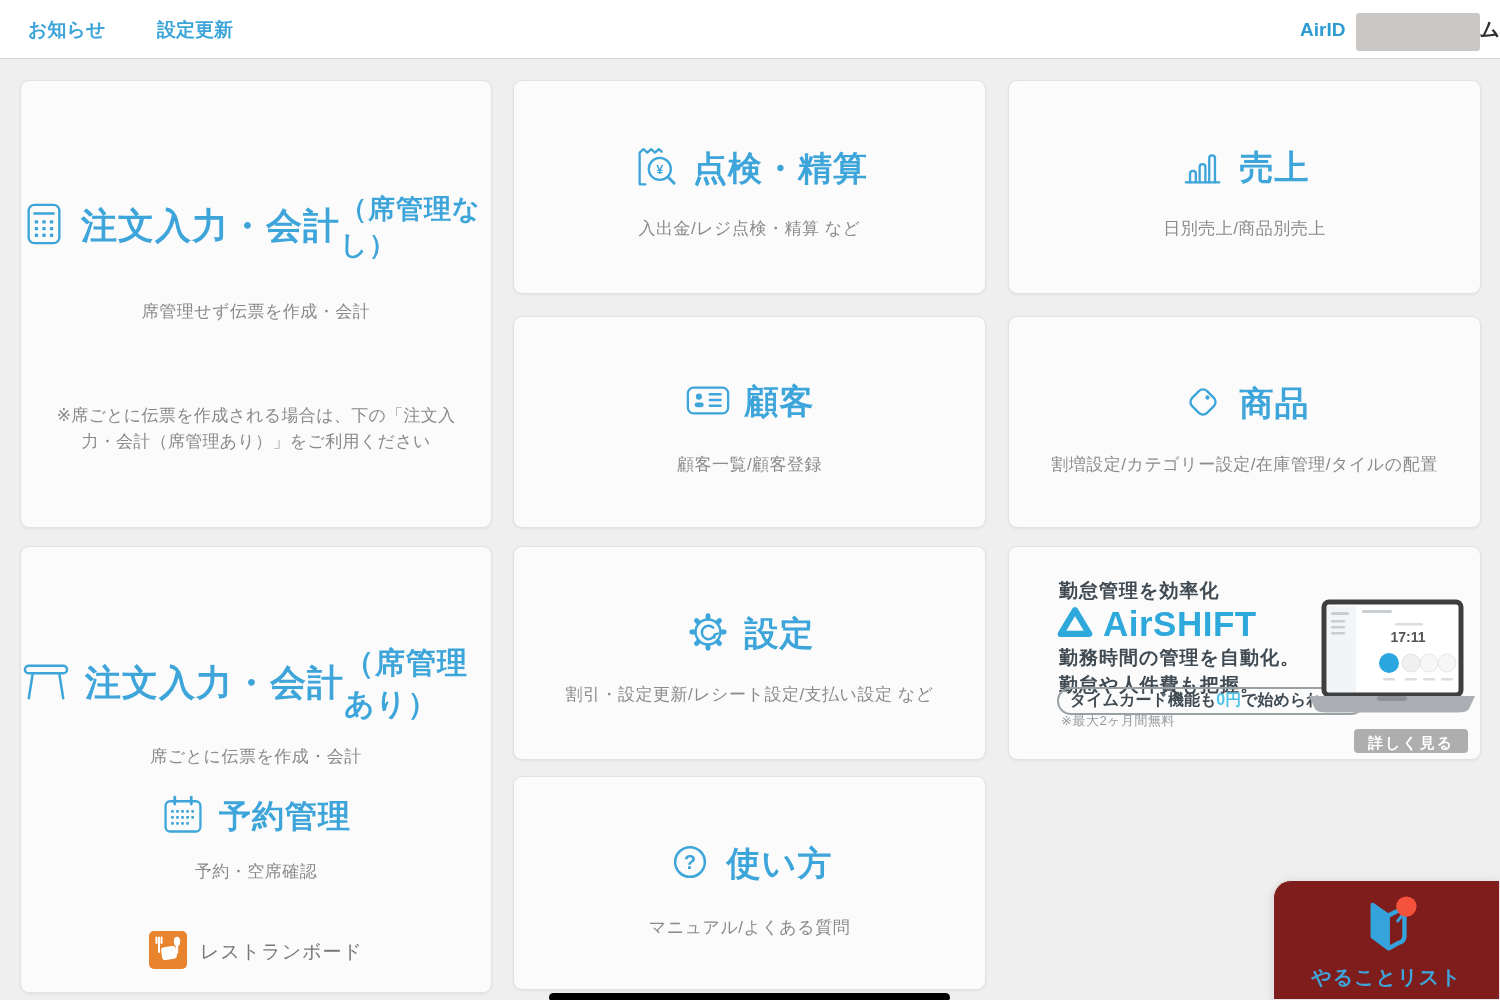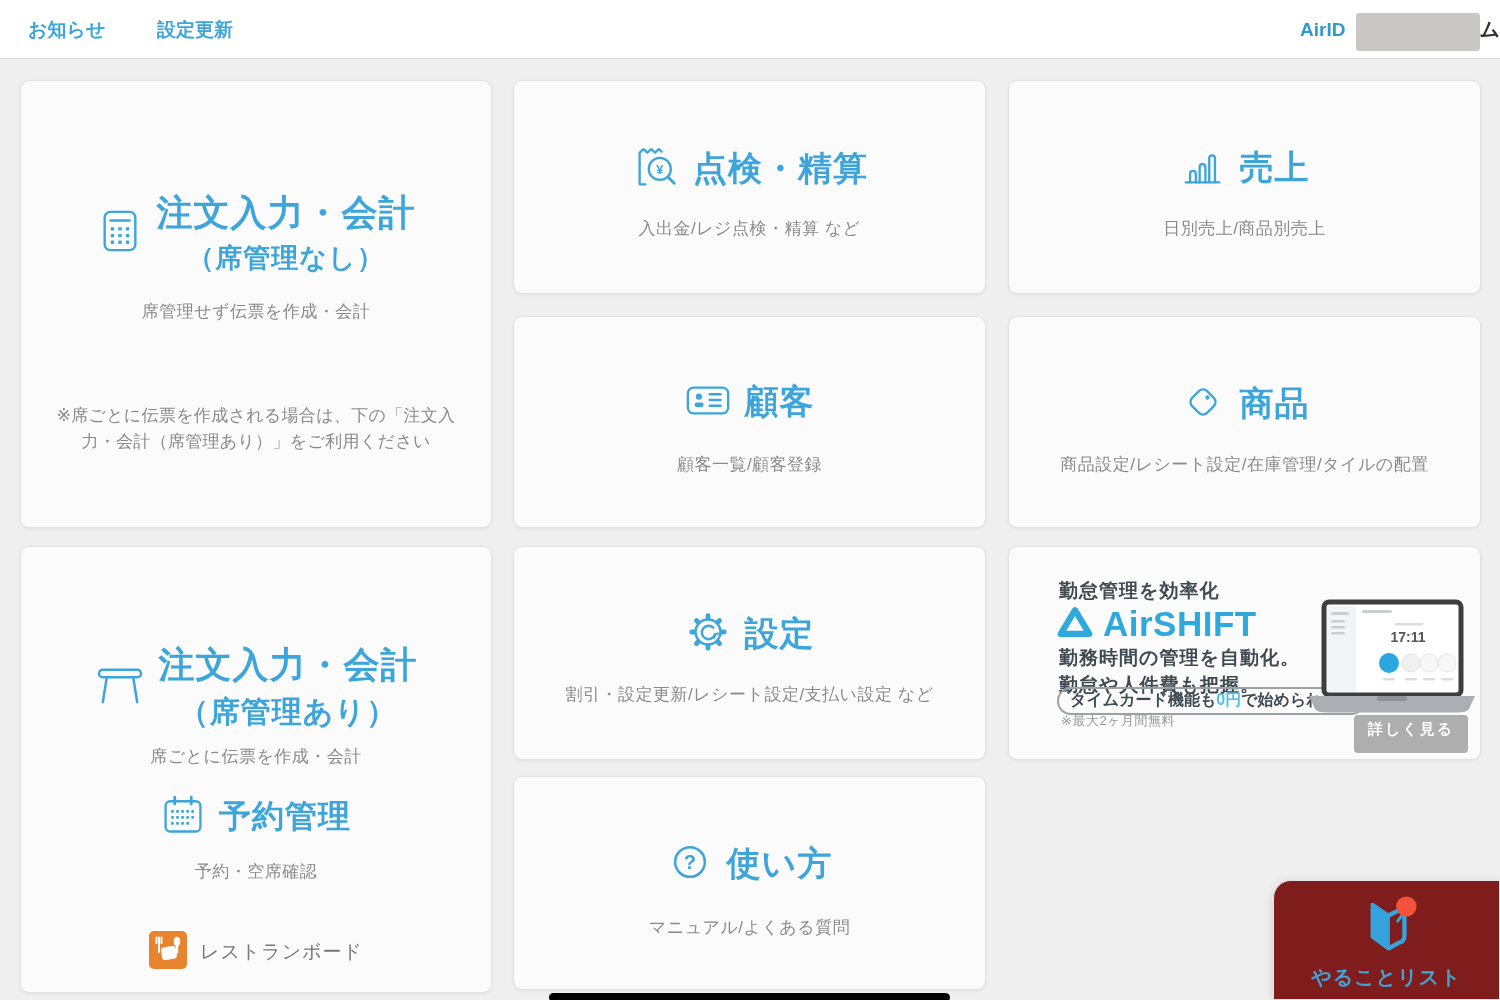--- a/index.html
+++ b/index.html
@@ -10,42 +10,42 @@
   
   .topbar { position:absolute; top:0; left:0; width:1500px; height:59px; background:#FFFFFF; border-bottom:1px solid #D8D8D8; z-index:5; }
   .toplink { position:absolute; top:0; height:59px; line-height:59px; color:#3DA5D9; font-weight:700; font-size:19px; cursor:pointer; }
   .toptitle { position:absolute; top:0; left:0; right:0; height:51px; line-height:59px; text-align:right; color:#2E2E2E; font-weight:700; font-size:20px; }
   .airid-label { position:absolute; top:0; left:1300px; height:59px; line-height:59px; color:#2D9BD1; font-weight:700; font-size:19px; }
   .airid-box { position:absolute; top:13px; left:1356px; width:124px; height:38px; background:#CBC7C5; border-radius:3px; }
 
   
   .card { position:absolute; background:#FBFBFB; border:1px solid #E2E2E2; border-radius:9px; box-shadow:0 1px 3px rgba(0,0,0,0.06); cursor:pointer; }
   .trow { position:absolute; left:0; right:0; display:flex; justify-content:center; align-items:center; gap:14px; }
-  .tcol { display:flex; flex-direction:column; align-items:center; }
+  .tcol { display:flex; flex-direction:row; align-items:center; }
   .ctitle { color:#3DA5D9; font-weight:700; font-size:34px; letter-spacing:1px; white-space:nowrap; }
   .ctitle.xl { font-size:36px; }
   .cparen { color:#3DA5D9; font-weight:700; font-size:27px; letter-spacing:1px; margin-top:2px; }
   .cdesc { position:absolute; left:0; right:0; text-align:center; color:#8A8A8A; font-size:17px; letter-spacing:0.5px; }
   .cnote { position:absolute; left:26px; right:26px; text-align:center; color:#8A8A8A; font-size:17px; line-height:1.55; letter-spacing:0.3px; }
 
   .resv-title { color:#3DA5D9; font-weight:700; font-size:32px; letter-spacing:1px; }
   .rb-row { position:absolute; left:0; right:0; display:flex; justify-content:center; align-items:center; gap:13px; }
   .rb-label { color:#777777; font-size:19px; letter-spacing:1px; }
 
   
   .ad-headline { position:absolute; left:50px; top:31px; color:#3F4A52; font-weight:700; font-size:19px; letter-spacing:1px; }
   .ad-logo-row { position:absolute; left:47px; top:57px; display:flex; align-items:center; gap:9px; }
   .ad-logo-text { color:#2FA8DC; font-weight:600; font-size:35px; letter-spacing:0.5px; }
   .ad-lines { position:absolute; left:50px; top:97px; color:#3F4A52; font-weight:700; font-size:19px; line-height:27px; letter-spacing:1px; }
   .ad-pill { position:absolute; left:48px; top:140px; border:2px solid #9AA1A5; border-radius:16px; padding:1px 11px 2px 11px; font-size:16px; font-weight:700; color:#3F4A52; white-space:nowrap; }
   .ad-pill .hl { color:#4FC3E8; }
   .ad-pill .mark { color:#9AA1A5; font-size:13px; }
   .ad-note { position:absolute; left:52px; top:165px; color:#96999C; font-size:13px; letter-spacing:0.5px; }
   .ad-laptop { position:absolute; left:298px; top:52px; }
-  .ad-cta { position:absolute; right:12px; bottom:6px; background:#AEAEAE; color:#FFFFFF; font-size:15px; font-weight:700; padding:5px 14px 14px 14px; border-radius:4px; letter-spacing:2px; cursor:pointer; }
+  .ad-cta { position:absolute; right:12px; bottom:6px; background:#AEAEAE; color:#FFFFFF; font-size:15px; font-weight:700; padding:5px 14px 0 14px; border-radius:4px; letter-spacing:2px; cursor:pointer; }
 
   
   .todo-card { position:absolute; left:1273px; top:880px; width:227px; height:120px; background:#7f1d1d; border:1px solid #E6E6E6; border-radius:18px 0 0 0; box-shadow:0 2px 10px rgba(0,0,0,0.13); cursor:pointer; z-index:6; }
   .todo-icon-wrap { position:absolute; left:0; right:0; top:12px; display:flex; justify-content:center; }
   .todo-label { position:absolute; left:0; right:0; top:83px; text-align:center; color:#3DA5D9; font-weight:700; font-size:20px; letter-spacing:1px; }
 
   .home-indicator { position:absolute; left:549px; top:993px; width:401px; height:9px; background:#000000; border-radius:5px; }
 </style>
 </head>
 <body>
@@ -140,21 +140,21 @@
       <span>
         <svg width="46" height="46" viewBox="0 0 48 48" fill="none" stroke="#3DA5D9" stroke-width="2.4" stroke-linecap="round" stroke-linejoin="round">
           <g transform="rotate(45 24 24)">
             <rect x="13" y="13" width="22" height="22" rx="6"></rect>
             <circle cx="24" cy="17.5" r="2.2" fill="#3DA5D9" stroke="none"></circle>
           </g>
         </svg>
       </span>
       <span class="ctitle">商品</span>
     </div>
-    <div class="cdesc" style="top:136px">商品設定/レシート設定/在庫管理/タイルの配置</div>
+    <div class="cdesc" style="top:136px">割増設定/カテゴリー設定/在庫管理/タイルの配置</div>
   </div>
 
   <div class="card" style="left:20px;top:546px;width:472px;height:447px">
     <div class="trow" style="top:94px">
       <span>
         <svg width="50" height="44" viewBox="0 0 52 46" fill="none" stroke="#3DA5D9" stroke-width="2.6" stroke-linecap="round" stroke-linejoin="round">
           <rect x="4" y="7" width="44" height="8" rx="4"></rect>
           <line x1="12" y1="16" x2="8" y2="41"></line>
           <line x1="40" y1="16" x2="44" y2="41"></line>
         </svg>

